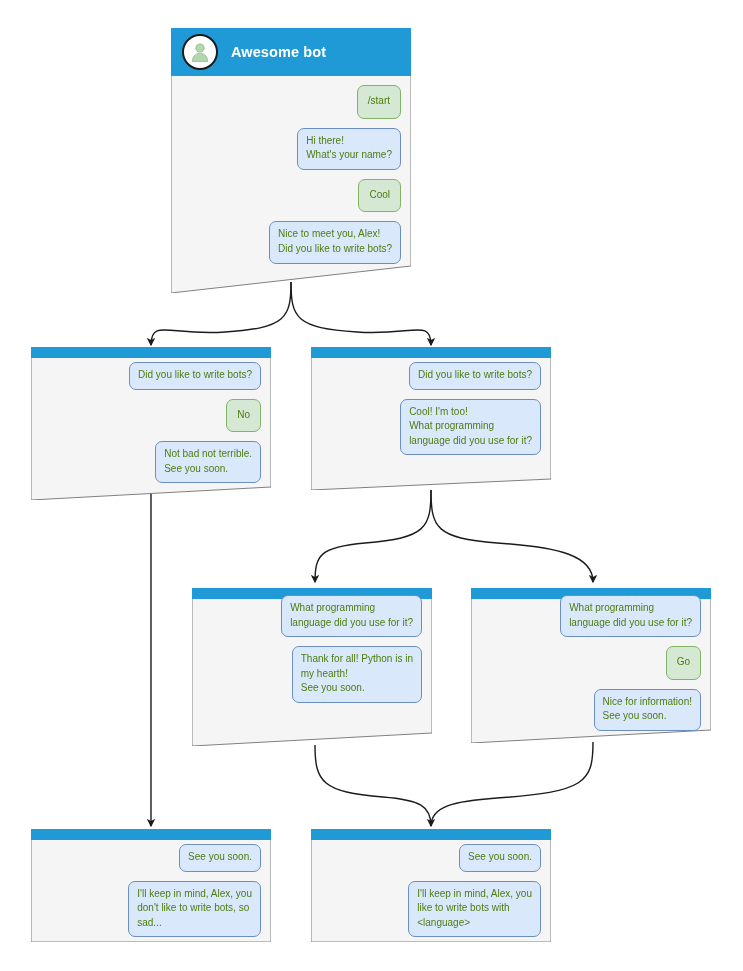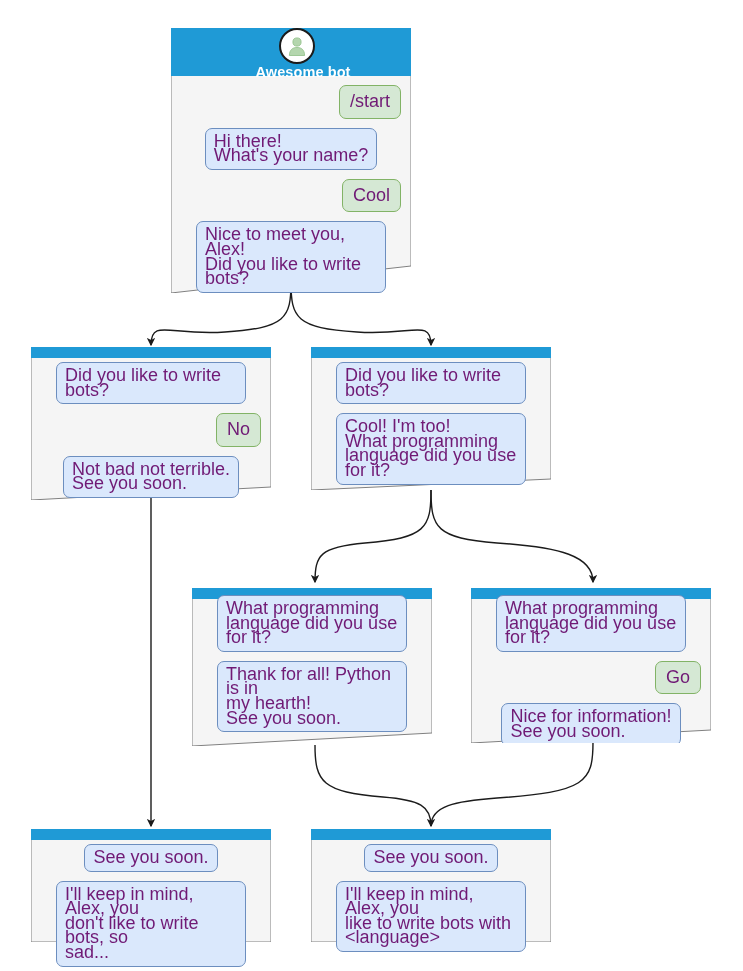--- a/index.html
+++ b/index.html
@@ -48,21 +48,20 @@
   }
   
   .bot-header {
     position: relative;
     height: 48px;
     background: #1f9ad6;
     display: flex;
     align-items: center;
     padding-left: 11px;
     box-sizing: border-box;
-    flex-direction: column;
   }
   .avatar {
     width: 36px;
     height: 36px;
     border-radius: 50%;
     background: #ffffff;
     border: 2px solid #1b1b1b;
     display: flex;
     align-items: center;
     justify-content: center;
@@ -86,32 +85,32 @@
   .chat {
     position: relative;
     padding: 7px 10px 0 10px;
     box-sizing: border-box;
   }
   .bubble {
     display: inline-block;
     border-radius: 7px;
     border: 1px solid;
     padding: 5px 8px 6px 8px;
-    font-size: 18px;
+    font-size: 10px;
     line-height: 14.6px;
-    color: #701a75;
+    color: #4d7c0f;
     white-space: pre-line;
     box-sizing: border-box;
     max-width: 190px;
   }
   .row {
     display: flex;
     margin-bottom: 9px;
   }
-  .row.left  { justify-content: center; }
+  .row.left  { justify-content: flex-end; }
   .row.right { justify-content: flex-end; }
   .bubble.bot  { background: #dae8fc; border-color: #6c8ebf; }
   .bubble.user { background: #d5e8d4; border-color: #82b366; padding: 8px 10px 9px 10px; }
   .clip-top {
     overflow: hidden;
   }
 </style>
 </head>
 <body>
 

